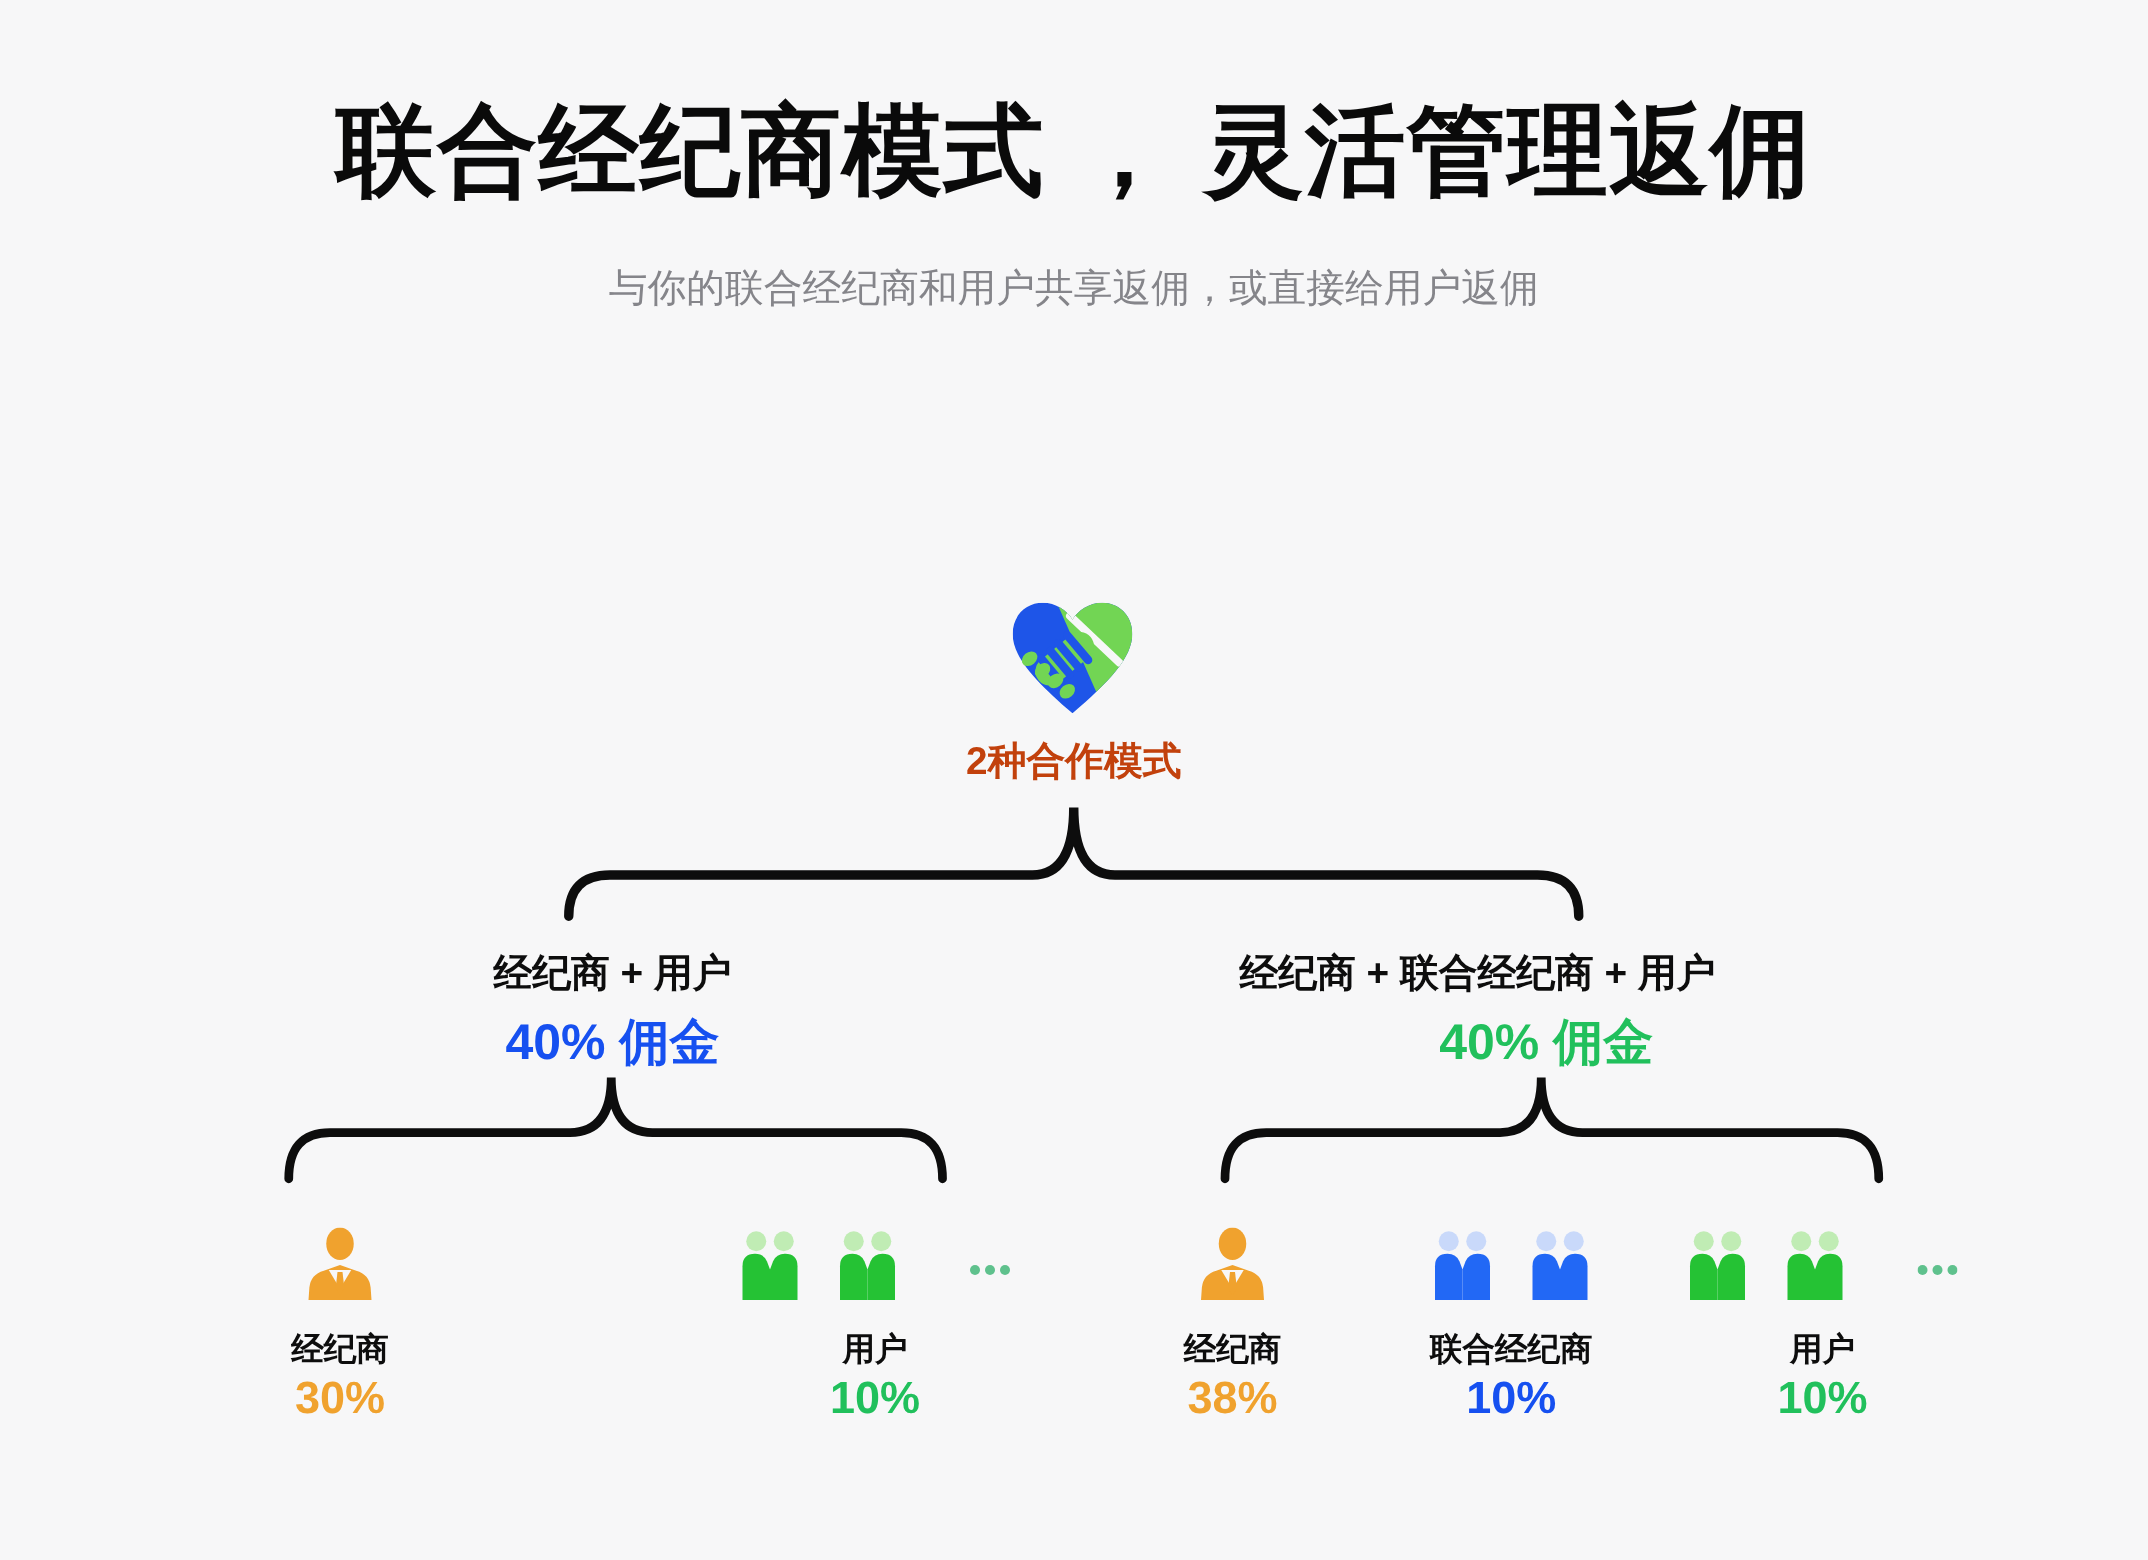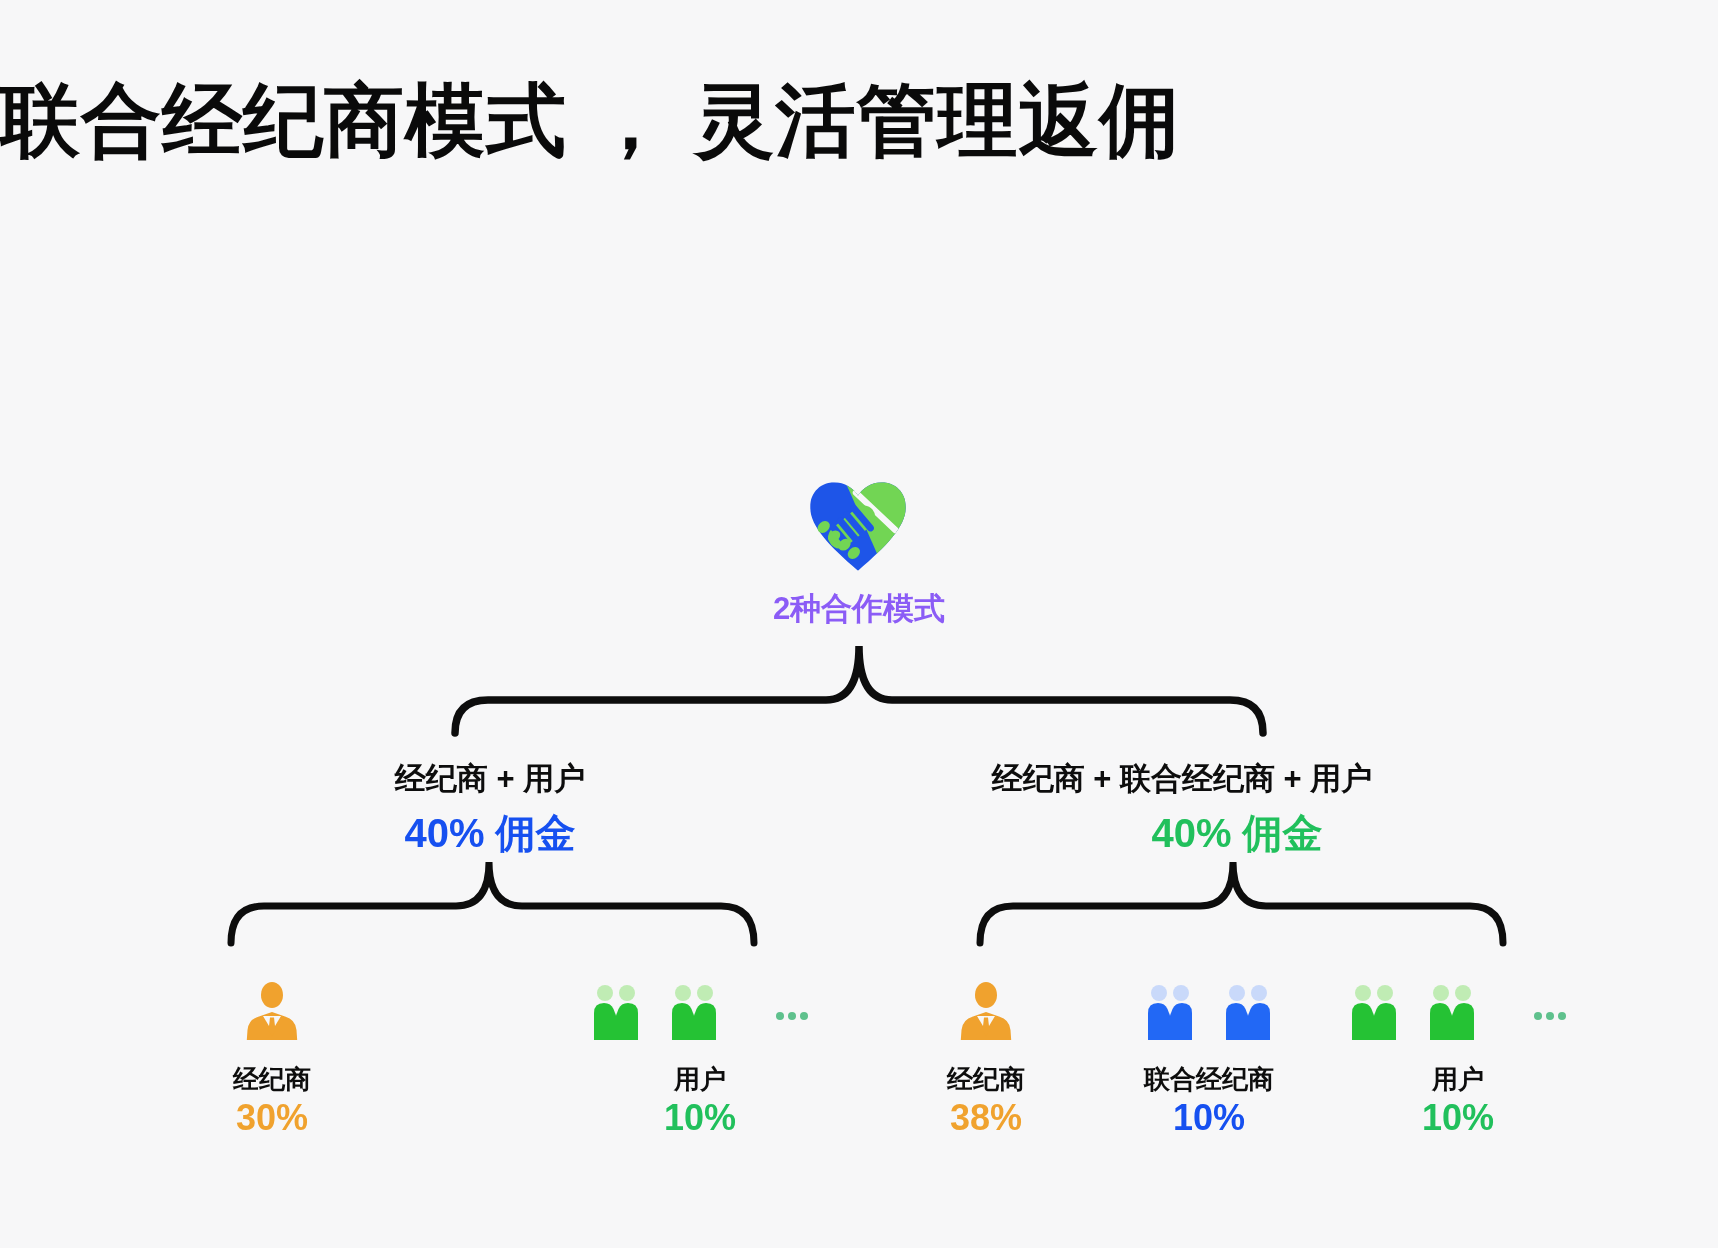--- a/index.html
+++ b/index.html
@@ -9,37 +9,38 @@
     color:#0d0d0d;
   }
   .stage{
     position:relative;
     width:1718px;height:1248px;
     background:#f7f7f8;
     overflow:hidden;
   }
   .page-title{
     position:absolute;left:0;right:0;top:68px;
+    text-align:center;
     font-size:80px;font-weight:900;color:#0a0a0a;
     letter-spacing:1px;
     white-space:nowrap;
   }
   .page-subtitle{
     position:absolute;left:0;right:0;top:210px;
     text-align:center;
     font-size:31px;font-weight:400;color:#85858a;
     white-space:nowrap;
   }
   .heart-wrap{
     position:absolute;left:806px;top:479px;width:104px;height:96px;
   }
   .root-label{
     position:absolute;left:0;right:0;top:588px;
     text-align:center;
-    font-size:31px;font-weight:800;color:#8b5cf6;
+    font-size:31px;font-weight:800;color:#c2410c;
   }
   .braces{
     position:absolute;left:0;top:0;width:1718px;height:1248px;
     pointer-events:none;
   }
   .mode-name{
     position:absolute;top:758px;width:700px;
     transform:translateX(-50%);
     text-align:center;
     font-size:31px;font-weight:800;color:#0d0d0d;
@@ -71,20 +72,21 @@
     font-size:36px;font-weight:800;
     white-space:nowrap;
   }
 </style>
 </head>
 <body>
 
 <div class="stage">
 
   <div class="page-title">联合经纪商模式 ， 灵活管理返佣</div>
+  <div class="page-subtitle">与你的联合经纪商和用户共享返佣，或直接给用户返佣</div>
 
   <div class="heart-wrap">
     <svg width="104" height="96" viewBox="0 0 100 92">
       <defs>
         <clipPath id="heartClip">
           <path d="M50,88 C22,64 4,45 4,27 C4,12 15,3 27,3 C37,3 46,9 50,16 C54,9 63,3 73,3 C85,3 96,12 96,27 C96,45 78,64 50,88 Z"></path>
         </clipPath>
       </defs>
       <g clip-path="url(#heartClip)">
         <rect x="-5" y="-5" width="110" height="102" fill="#1e55e8"></rect>

